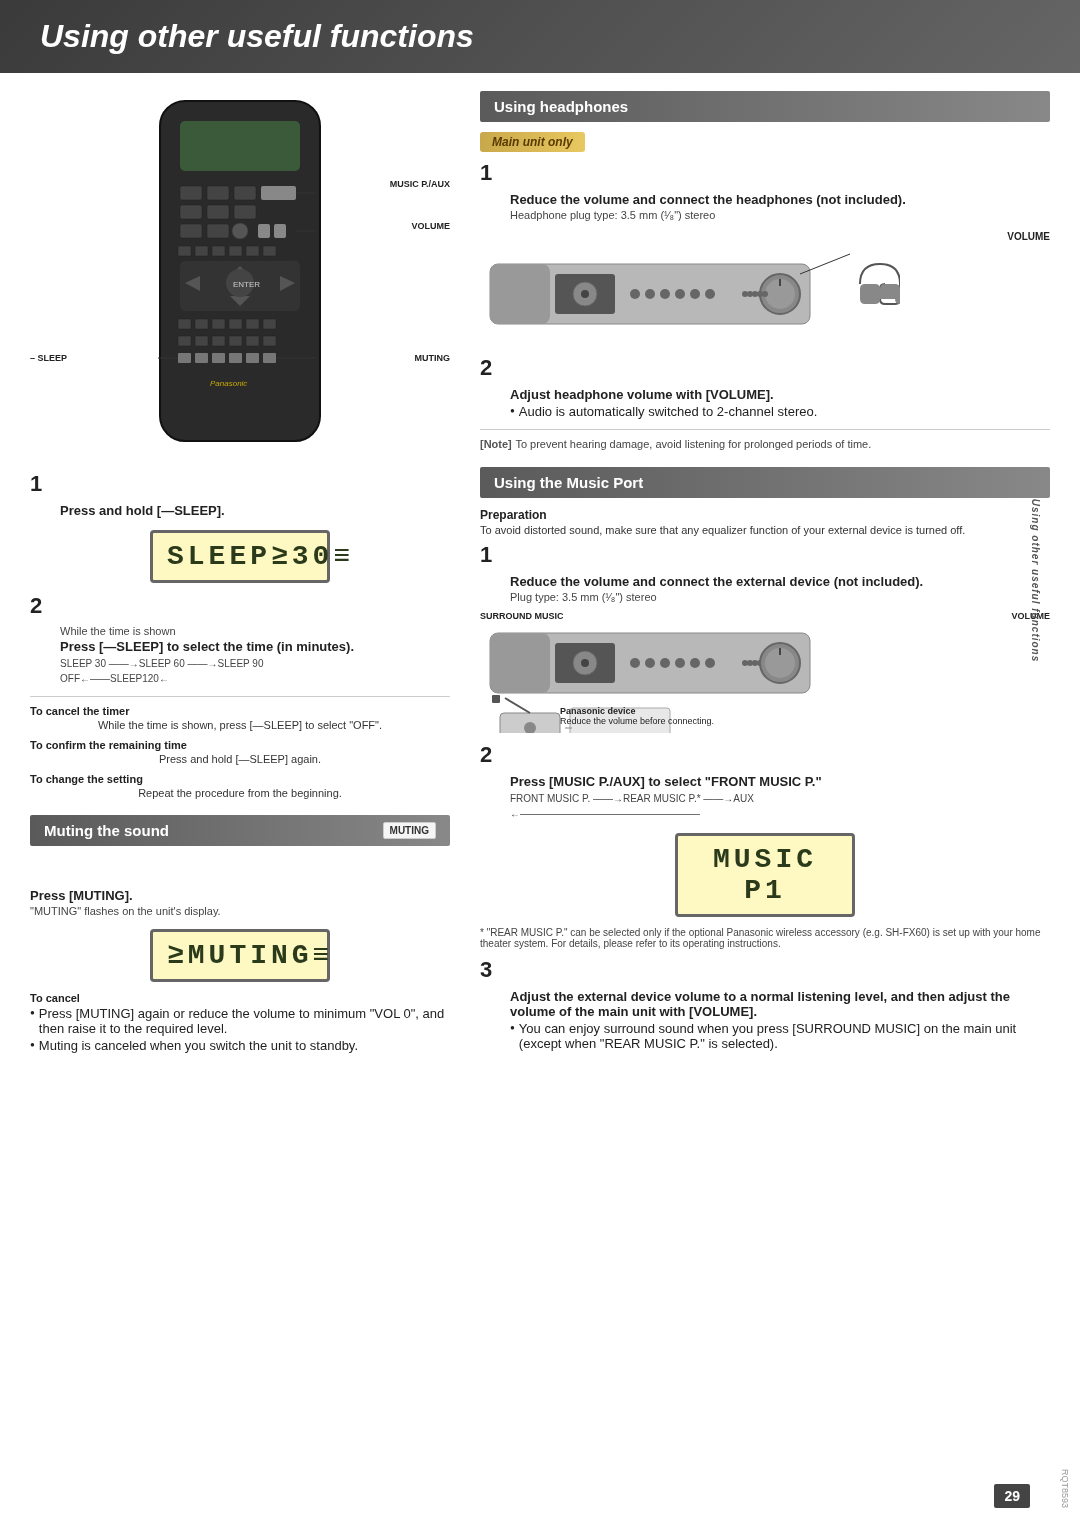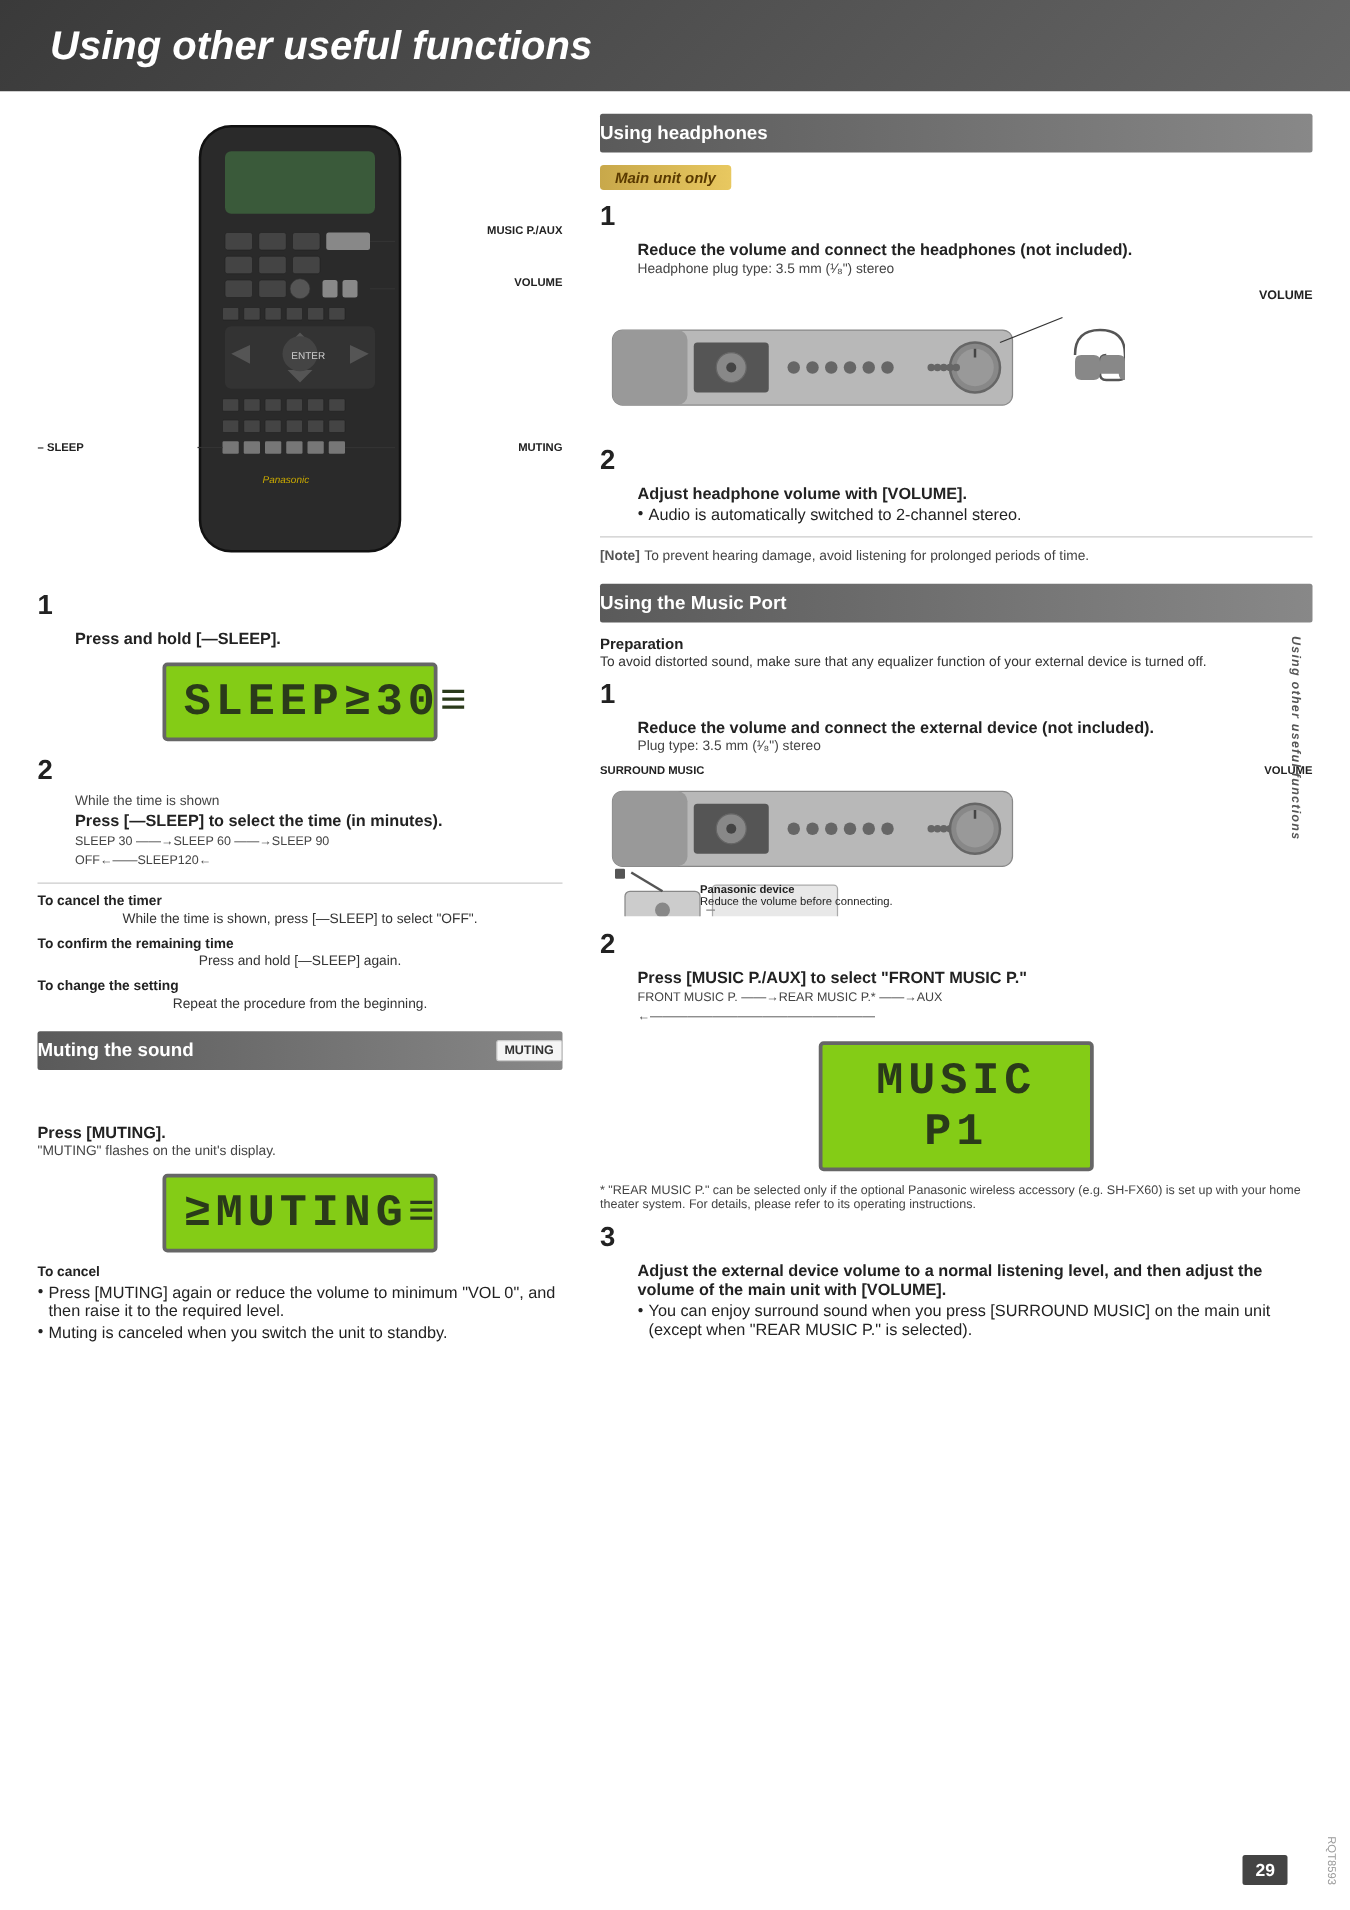--- a/index.html
+++ b/index.html
@@ -49,21 +49,21 @@
       justify-content: center;
       align-items: center;
       margin-bottom: 10px;
       position: relative;
     }
 
     
     .section-header {
       background: linear-gradient(to right, #5a5a5a, #888);
       color: #fff;
-      padding: 7px 0;
+      padding: 7px 14px;
       font-size: 15px;
       font-weight: bold;
       margin-bottom: 10px;
       border-radius: 2px;
     }
 
     .section-header.with-badge {
       display: flex;
       justify-content: space-between;
       align-items: center;
@@ -113,32 +113,32 @@
     }
 
     .step-sub {
       font-size: 11px;
       color: #444;
       margin-bottom: 2px;
     }
 
     
     .lcd-display {
-      background: #84cc16;
+      background: #fef9c3;
       border: 3px solid #666;
       border-radius: 4px;
       text-align: center;
       padding: 8px 14px;
       font-family: 'Courier New', monospace;
-      font-size: 36px;
+      font-size: 28px;
       font-weight: bold;
       color: #2a3a1a;
       letter-spacing: 4px;
       margin: 10px auto;
-      width: 220px;
+      width: 180px;
       display: block;
     }
 
     .sleep-chain {
       font-size: 10px;
       color: #444;
       margin: 4px 0;
     }
 
     .sub-section {

